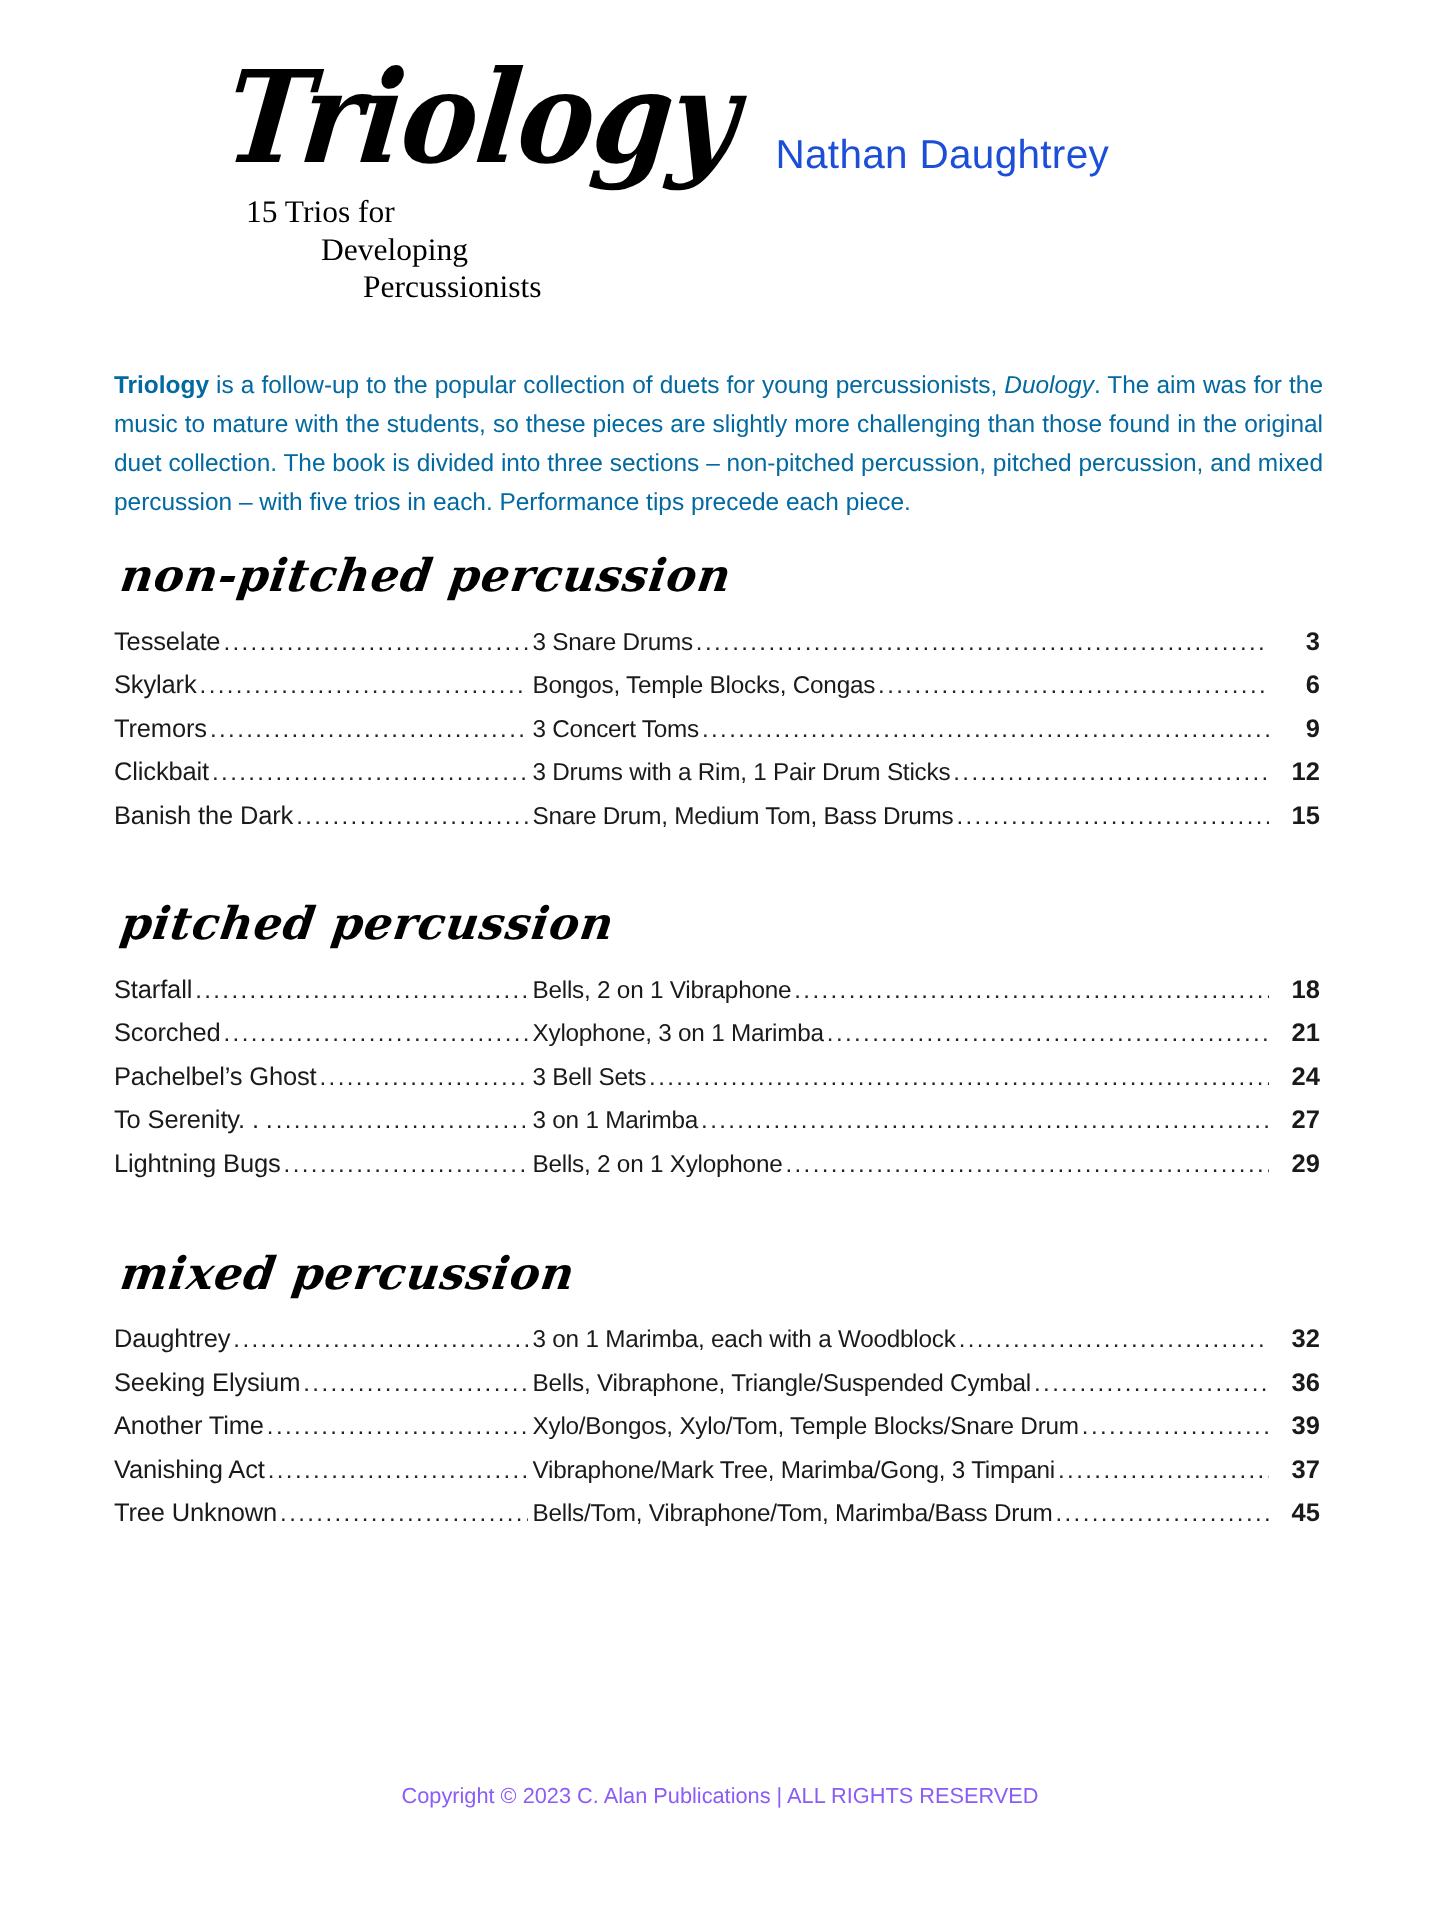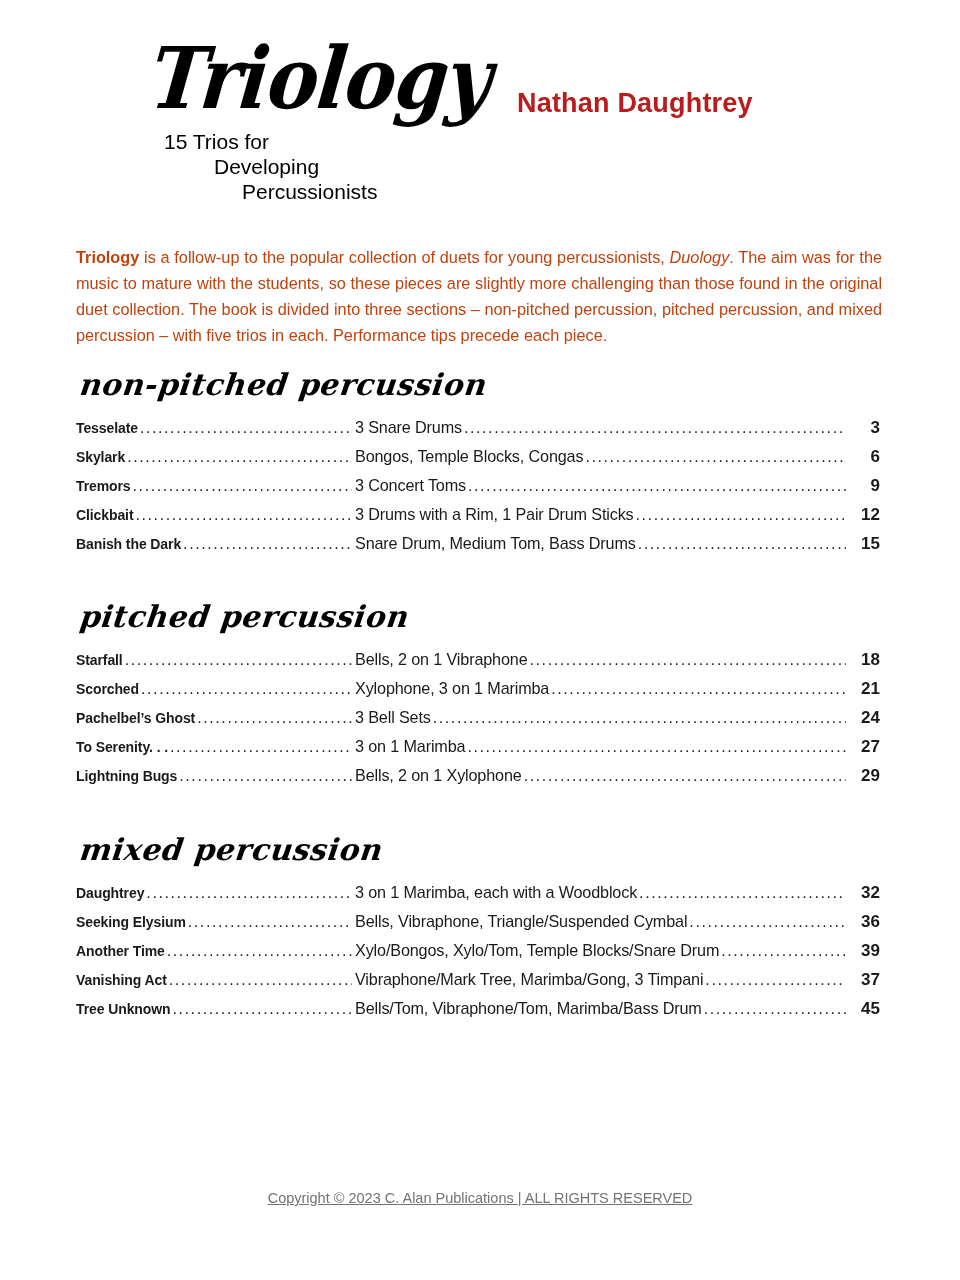--- a/index.html
+++ b/index.html
@@ -43,51 +43,51 @@
     color: #000;
     transform: skewX(-6deg) scaleY(1.12);
     transform-origin: left top;
     white-space: nowrap;
   }
   .logo-sub {
     position: absolute;
     left: 0;
     top: 93px;
     width: 300px;
-    font-family: Liberation Sans, sans-serif;
+    font-family: Liberation Serif, serif;
     font-size: 21px;
     line-height: 25px;
     color: #000;
   }
   .logo-sub div { white-space: nowrap; }
   .sub-l1 { padding-left: 16px; }
   .sub-l2 { padding-left: 66px; }
   .sub-l3 { padding-left: 94px; }
 
   .author {
     position: absolute;
     left: 517px;
     top: 88px;
     font-size: 27px;
-    font-weight: 700;
+    font-weight: 400;
     letter-spacing: 0.2px;
-    color: #b91c1c;
+    color: #1d4ed8;
     white-space: nowrap;
   }
 
   
   .intro {
     position: absolute;
     left: 76px;
     top: 228px;
     width: 806px;
     font-size: 16.3px;
     line-height: 26px;
     text-align: justify;
-    color: #c2410c;
+    color: #0369a1;
   }
   .intro b { font-weight: 700; }
   .intro i { font-style: italic; }
 
   
   .section { position: absolute; left: 76px; width: 804px; }
   #section-0 { top: 368px; }
   #section-1 { top: 600px; }
   #section-2 { top: 833px; }
 
@@ -117,22 +117,22 @@
   }
   .piece-col {
     width: 276px;
     flex: 0 0 276px;
     display: flex;
     align-items: baseline;
     overflow: hidden;
     white-space: nowrap;
   }
   .piece-title {
-    font-weight: 700;
-    font-size: 14px;
+    font-weight: 400;
+    font-size: 17px;
     letter-spacing: -0.1px;
     white-space: nowrap;
   }
   .leader {
     flex: 1 1 auto;
     overflow: hidden;
     white-space: nowrap;
     letter-spacing: 1.6px;
     font-size: 16px;
     color: #222;
@@ -159,22 +159,21 @@
   }
 
   
   .footer {
     position: absolute;
     left: 0;
     top: 1190px;
     width: 960px;
     text-align: center;
     font-size: 14.5px;
-    color: #737373;
-    text-decoration: underline;
+    color: #8b5cf6;
   }
 </style>
 </head>
 <body>
 
 <div class="header">
   <div class="logo-block">
     <div class="logo-title">Triology</div>
     <div class="logo-sub">
       <div class="sub-l1">15 Trios for</div>

